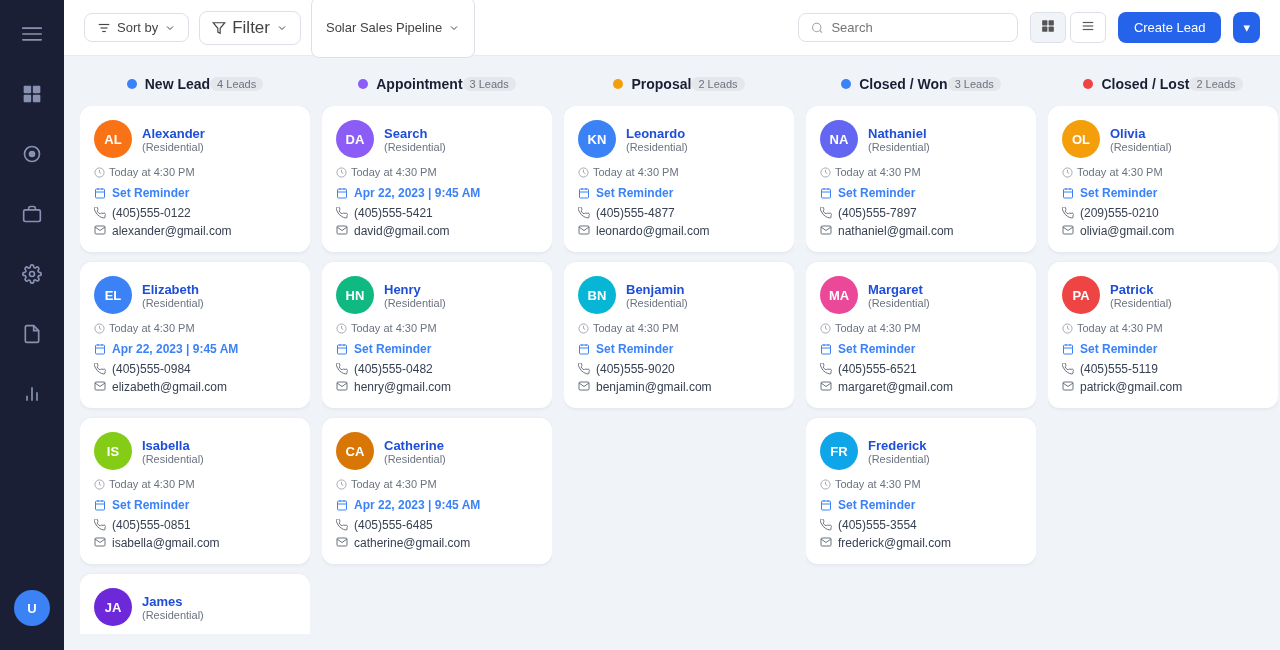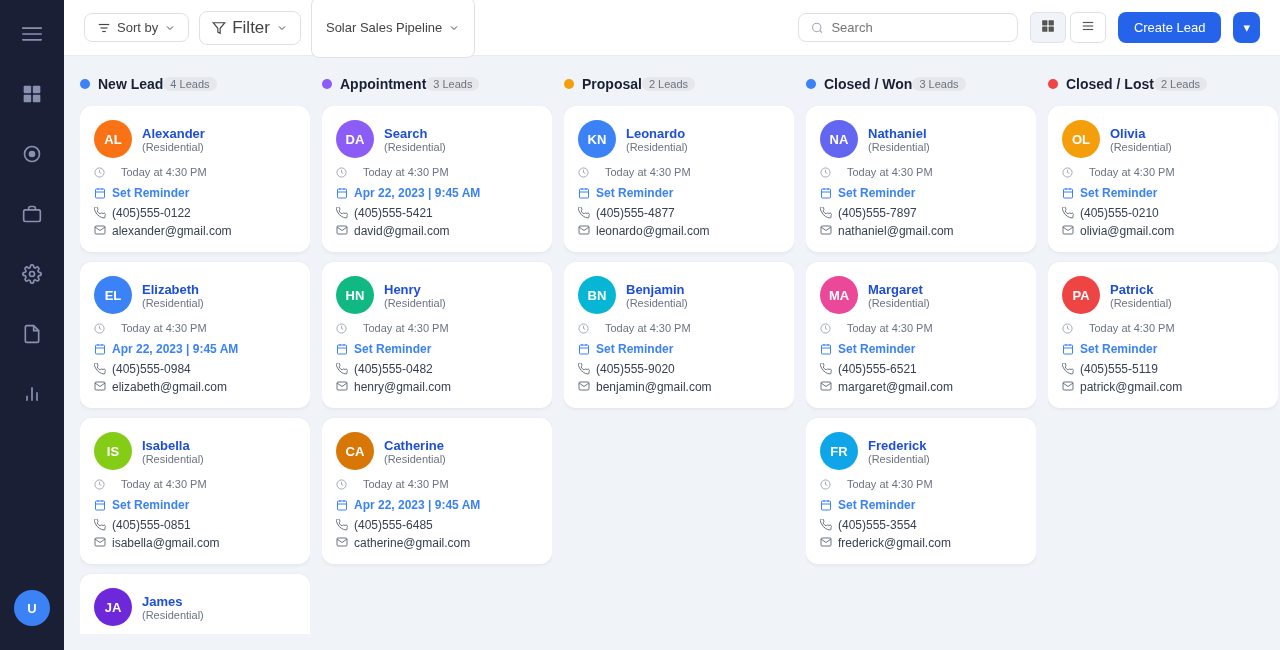--- a/index.html
+++ b/index.html
@@ -114,21 +114,21 @@
 
     
     .column {
       min-width: 230px;
       max-width: 230px;
       display: flex;
       flex-direction: column;
       gap: 10px;
     }
     .col-header {
-      display: flex; align-items: center; justify-content: flex-start;
+      display: flex; align-items: center; justify-content: center;
       padding: 4px 0;
     }
     .col-title {
       display: flex; align-items: center; gap: 8px;
       font-size: 14px; font-weight: 600; color: #1a1f36;
     }
     .col-dot {
       width: 10px; height: 10px; border-radius: 50%;
     }
     .col-count {
@@ -164,21 +164,21 @@
       font-size: 13px; font-weight: 700; color: #fff;
       flex-shrink: 0;
     }
     .card-name {
       font-size: 13px; font-weight: 600; color: #1d4ed8;
     }
     .card-type {
       font-size: 11px; color: #6b7280;
     }
     .card-time {
-      display: flex; align-items: center; gap: 16px;
+      display: flex; align-items: center; gap: 4px;
       font-size: 11px; color: #6b7280; margin-bottom: 8px; text-align: right;
     }
     .card-reminder {
       display: flex; align-items: center; gap: 6px;
       font-size: 12px; color: #3b82f6; margin-bottom: 6px;
       cursor: pointer;
       font-weight: bold;
     }
     .card-phone {
       display: flex; align-items: center; gap: 6px;
@@ -833,21 +833,21 @@
                 <line x1="16" y1="2" x2="16" y2="6"></line>
                 <line x1="8" y1="2" x2="8" y2="6"></line>
                 <line x1="3" y1="10" x2="21" y2="10"></line>
               </svg>
         <span>Set Reminder</span>
       </div>
       <div class="card-phone">
         <svg width="12" height="12" viewBox="0 0 24 24" fill="none" stroke="#6b7280" stroke-width="2">
                 <path d="M22 16.92v3a2 2 0 01-2.18 2 19.79 19.79 0 01-8.63-3.07A19.5 19.5 0 013.07 9.81 19.79 19.79 0 01.1 1.18 2 2 0 012.08 0h3a2 2 0 012 1.72c.127.96.361 1.903.7 2.81a2 2 0 01-.45 2.11L6.09 7.91a16 16 0 006 6l1.27-1.27a2 2 0 012.11-.45c.907.339 1.85.573 2.81.7A2 2 0 0122 16.92z"></path>
               </svg>
-        <span>(405)555-0210</span>
+        <span>(209)555-0210</span>
       </div>
       <div class="card-email">
         <svg width="12" height="12" viewBox="0 0 24 24" fill="none" stroke="#6b7280" stroke-width="2">
                 <path d="M4 4h16c1.1 0 2 .9 2 2v12c0 1.1-.9 2-2 2H4c-1.1 0-2-.9-2-2V6c0-1.1.9-2 2-2z"></path>
                 <polyline points="22,6 12,13 2,6"></polyline>
               </svg>
         <span>olivia@gmail.com</span>
       </div>
     </div>
           <div class="card">

